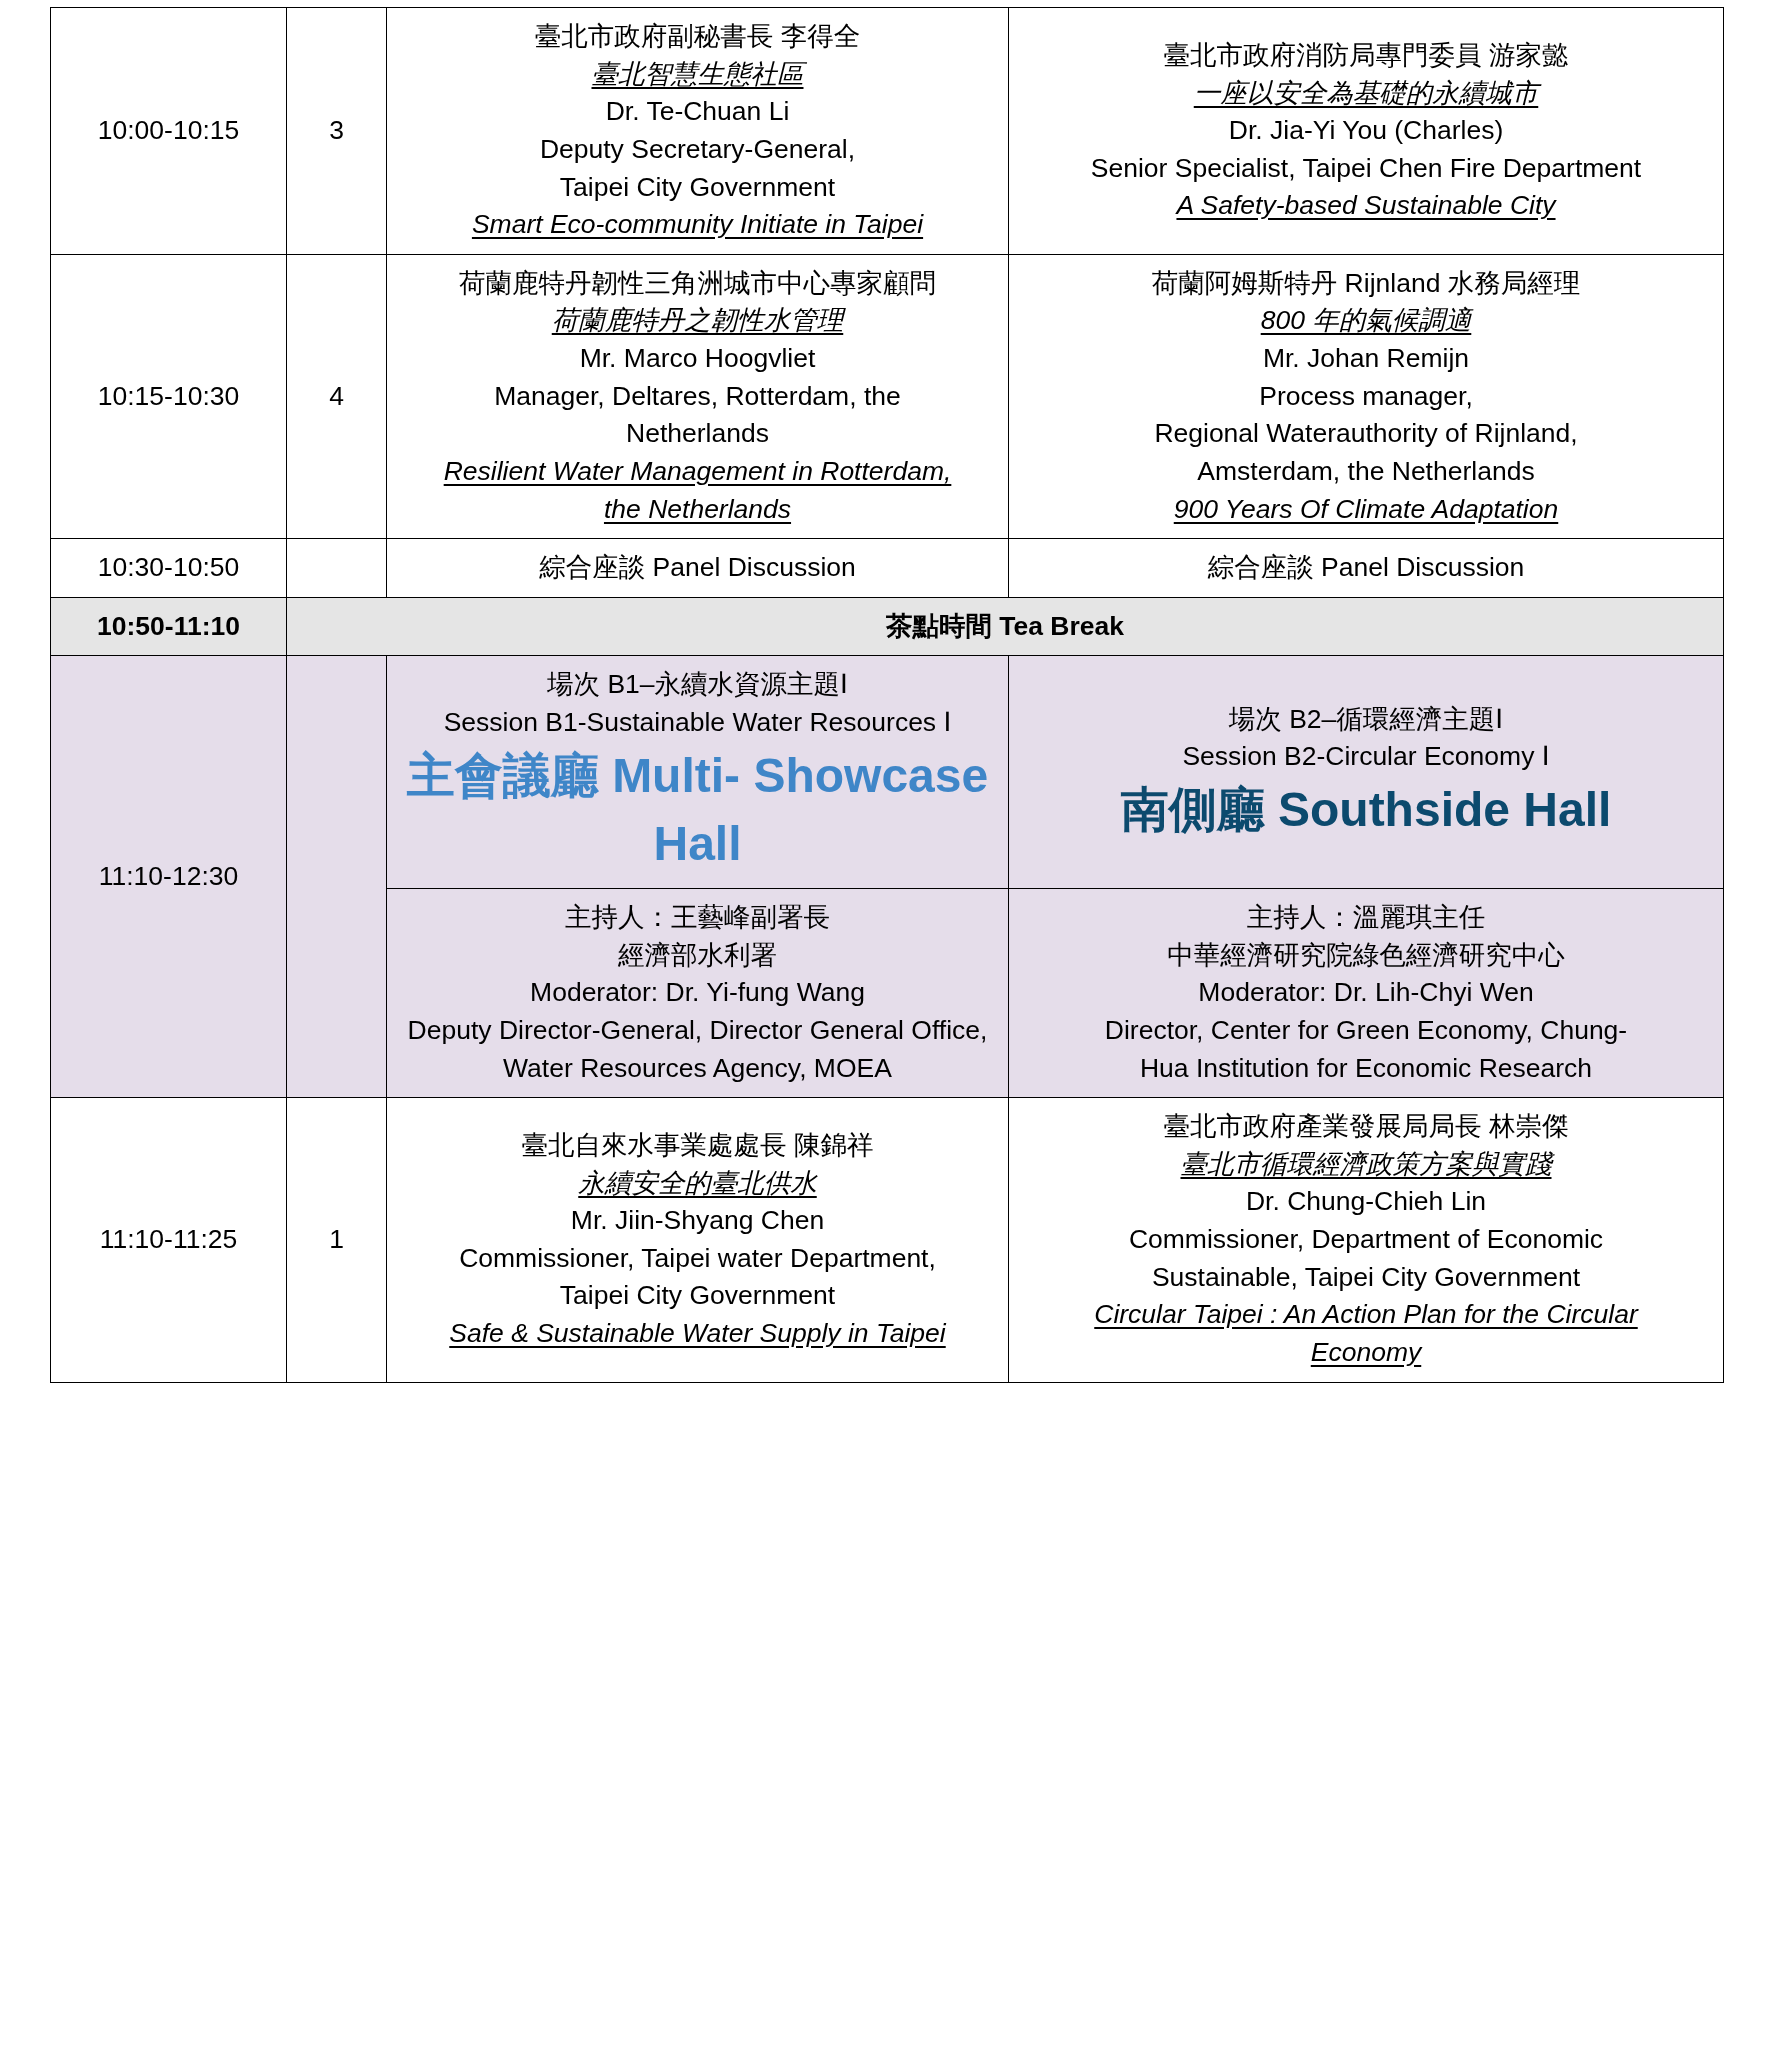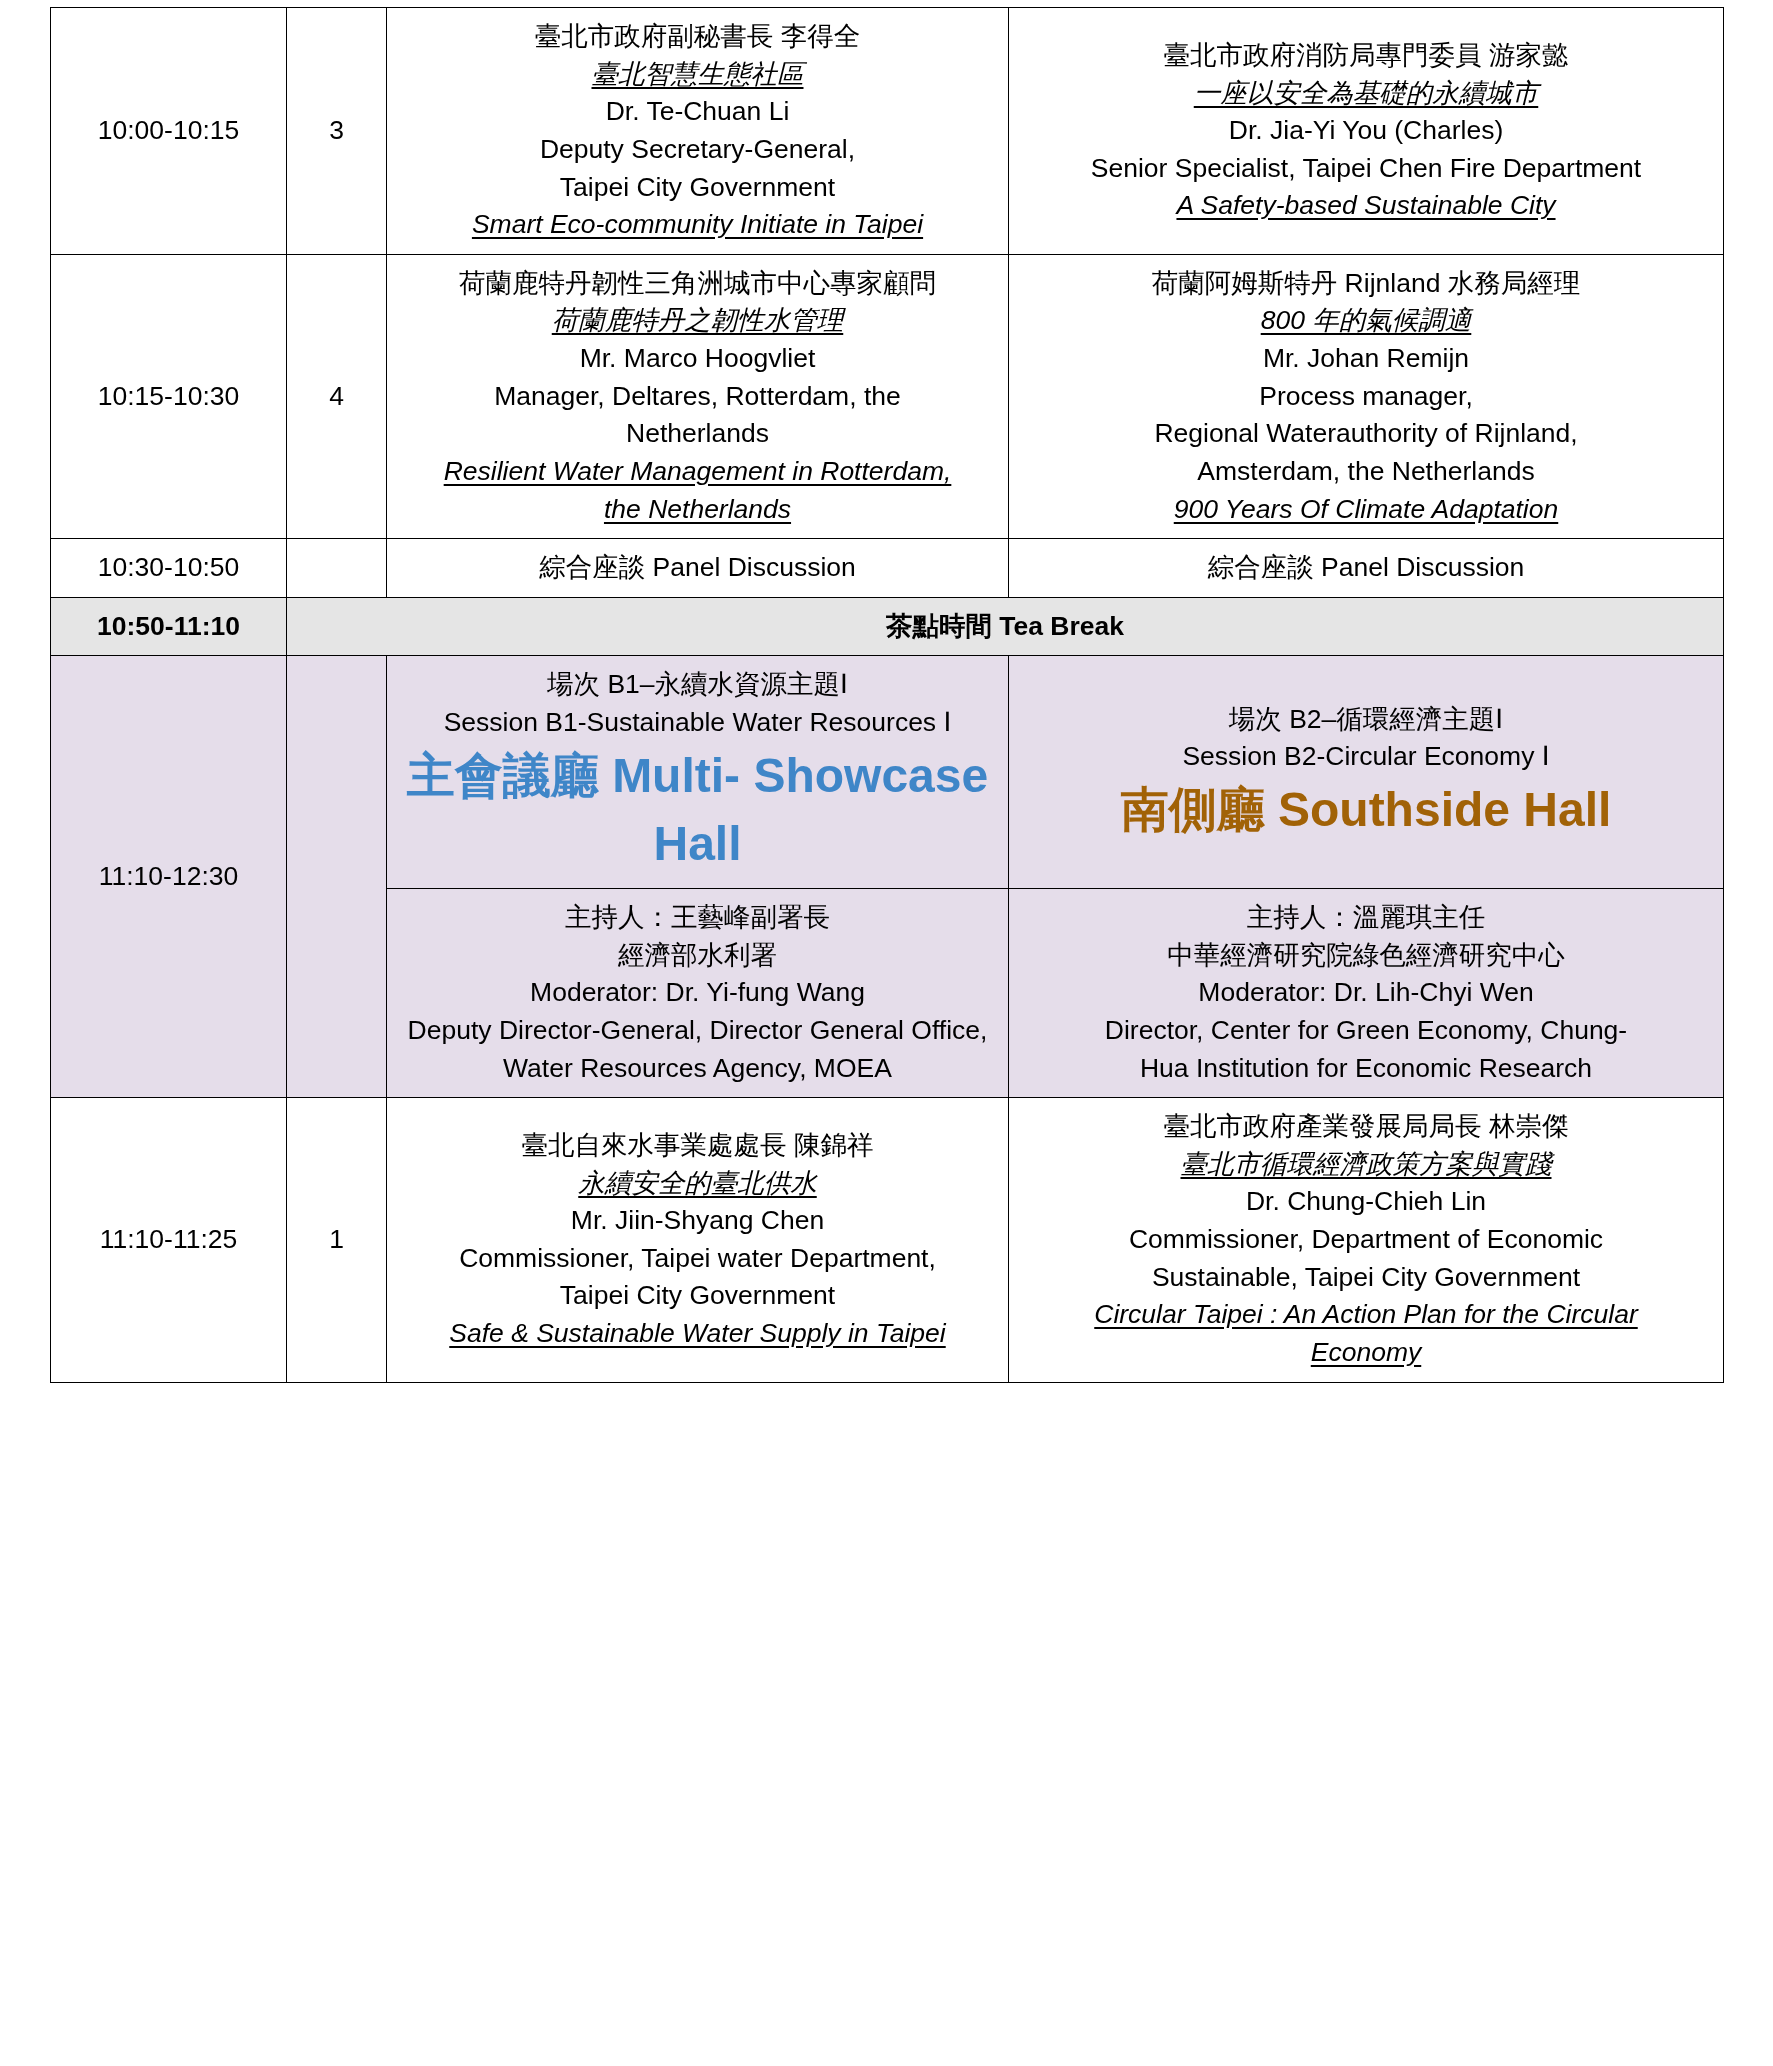--- a/index.html
+++ b/index.html
@@ -62,21 +62,21 @@
   .session-band {
     background: #e5ddea;
   }
   .session-hall {
     font-size: 48px;
     font-weight: bold;
     margin-top: 11.4px;
     margin-bottom: 4.3px;
   }
   .hall-blue { color: #3f86c8; }
-  .hall-orange { color: #a16207; }
+  .hall-orange { color: #0c4a6e; }
   .no-bottom-border { border-bottom: none !important; }
 </style>
 </head>
 <body>
 
 <div class="page">
   <table class="agenda">
     <colgroup>
       <col class="col-time">
         <col class="col-num">

